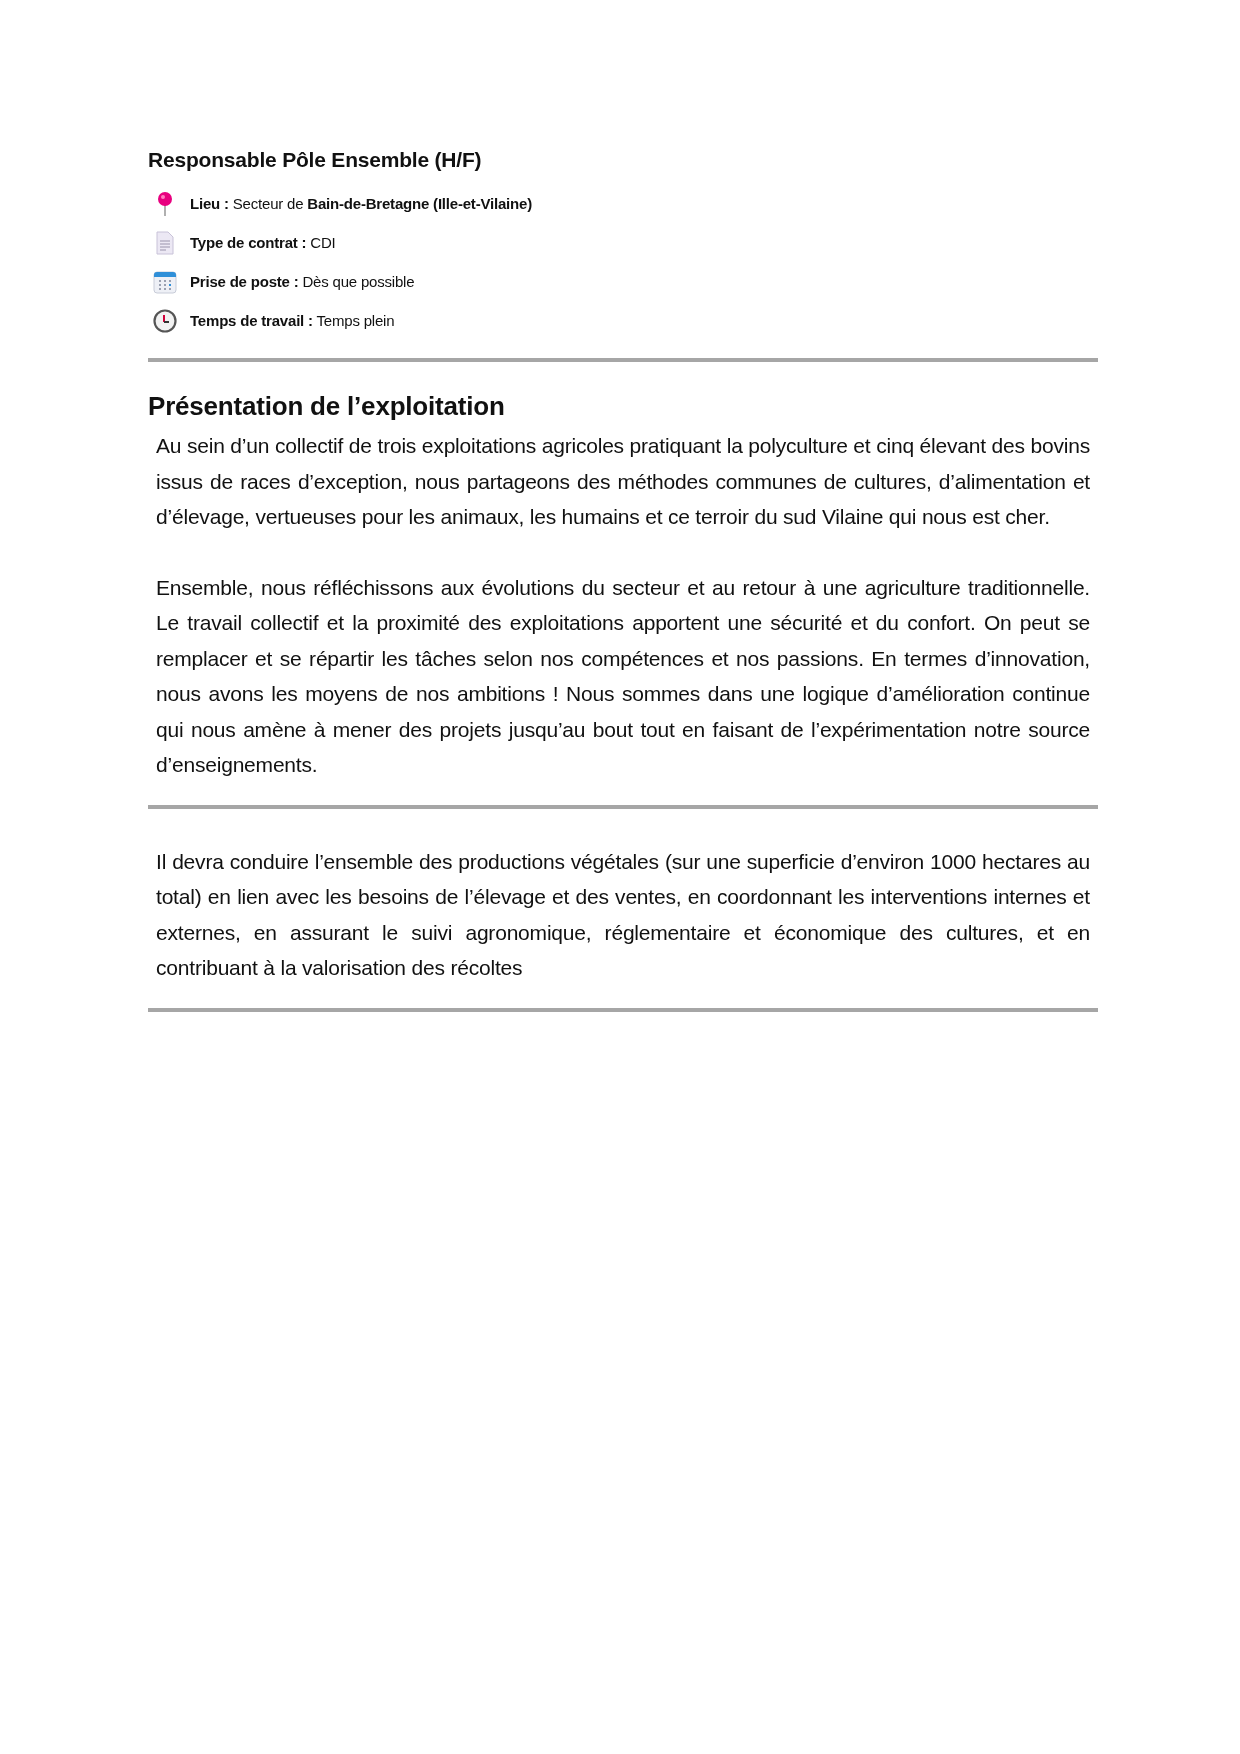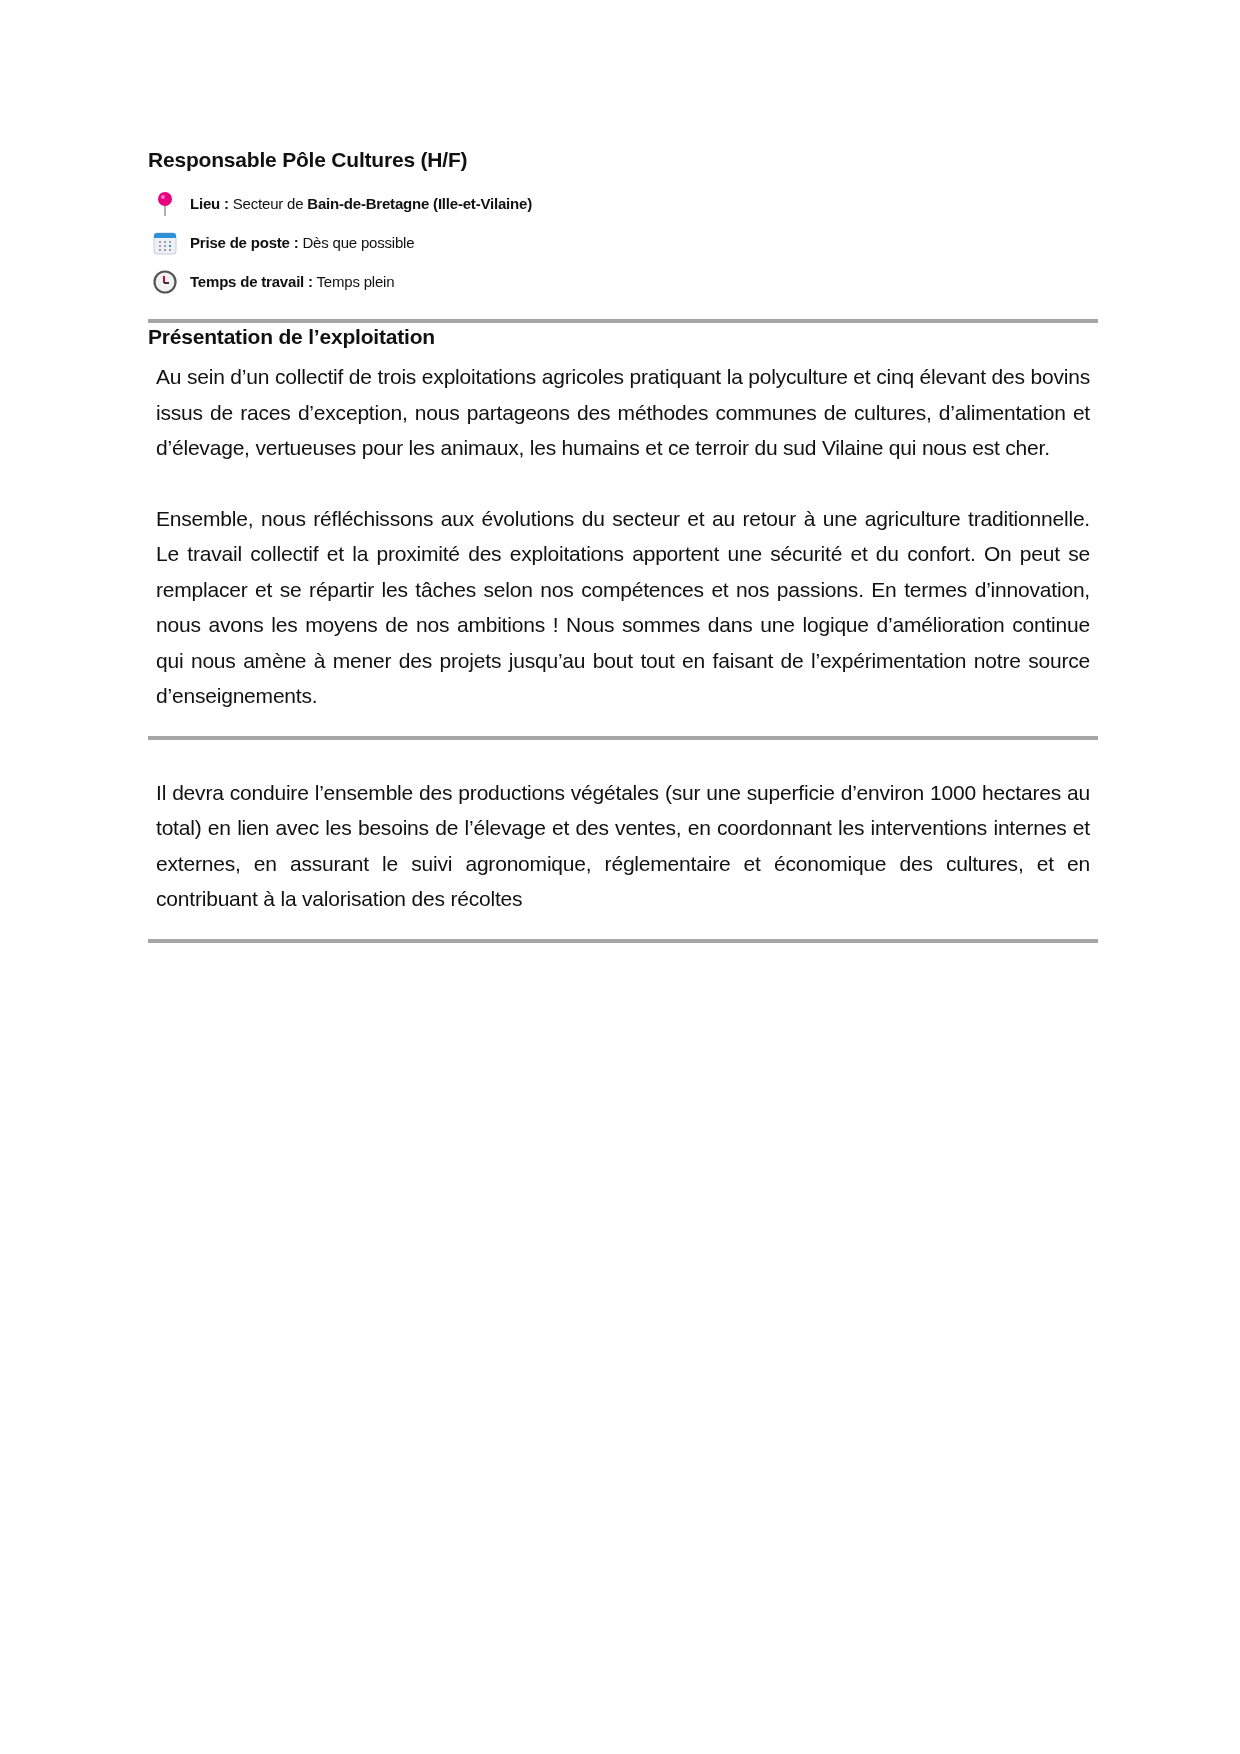--- a/index.html
+++ b/index.html
@@ -7,44 +7,58 @@
       width: 1240px; height: 1754px; position: relative; overflow: hidden;
       font-family: "Liberation Sans", sans-serif; color: #111111;
     }
     .page { position: absolute; left: 148px; top: 146px; width: 950px; }
     .title { font-weight: bold; font-size: 21px; line-height: 28px; margin: 0 0 10px 0; letter-spacing: -0.2px; }
     .info-row { display: flex; align-items: center; font-size: 15px; height: 39px; letter-spacing: -0.2px; }
     .info-row .icon { width: 26px; height: 26px; margin: 0 12px 0 4px; display: inline-flex; align-items: center; justify-content: center; }
     .info-row b { font-weight: bold; }
     hr.sep { border: none; height: 4px; background: #a6a6a6; margin: 0; width: 950px; }
     .sep1 { margin-top: 18px !important; }
-    .section-title { font-weight: bold; font-size: 21px; line-height: 28px; letter-spacing: -0.2px; }
+    .section-title { font-weight: bold; font-size: 26px; line-height: 28px; margin-top: 30px; letter-spacing: -0.2px; }
     p.body { font-size: 21px; line-height: 35.5px; text-align: justify; margin: 8px; letter-spacing: -0.2px; }
     p.gap { margin-top: 35px; }
     .after-para { margin-top: 22px !important; }
   </style>
 </head>
 <body>
 
 <div class="page">
-  <div class="title">Responsable Pôle Cultures (H/F)</div>
+  <div class="title">Responsable Pôle Ensemble (H/F)</div>
 
   <div class="info-row">
     <span class="icon">
       <svg width="20" height="26" viewBox="0 0 20 26">
           <line x1="10" y1="10" x2="10" y2="25" stroke="#b0b0b0" stroke-width="2"></line>
           <circle cx="10" cy="8" r="7" fill="#e8007f"></circle>
           <circle cx="8" cy="6" r="2" fill="#ff7fc0"></circle>
         </svg>
     </span>
     <span>
       <b>Lieu :</b><span> Secteur de </span><b>Bain-de-Bretagne (Ille-et-Vilaine)</b>
     </span>
   </div>
 
+  <div class="info-row">
+    <span class="icon">
+      <svg width="20" height="24" viewBox="0 0 20 24">
+          <path d="M2 1 H13 L18 6 V23 H2 Z" fill="#ece8f4" stroke="#c8c2d8" stroke-width="1"></path>
+          <line x1="5" y1="10" x2="15" y2="10" stroke="#a8a2b8" stroke-width="1.2"></line>
+          <line x1="5" y1="13" x2="15" y2="13" stroke="#a8a2b8" stroke-width="1.2"></line>
+          <line x1="5" y1="16" x2="15" y2="16" stroke="#a8a2b8" stroke-width="1.2"></line>
+          <line x1="5" y1="19" x2="11" y2="19" stroke="#a8a2b8" stroke-width="1.2"></line>
+        </svg>
+    </span>
+    <span>
+      <b>Type de contrat :</b><span> CDI</span>
+    </span>
+  </div>
 
   <div class="info-row">
     <span class="icon">
       <svg width="24" height="24" viewBox="0 0 24 24">
           <rect x="1" y="2" width="22" height="21" rx="3" fill="#eef0f6" stroke="#c8ccd8"></rect>
           <path d="M1 5 a3 3 0 0 1 3 -3 h16 a3 3 0 0 1 3 3 v2 H1 Z" fill="#2f8fd8"></path>
           <g fill="#9aa0b0">
             <rect x="6" y="10" width="2" height="2"></rect>
             <rect x="11" y="10" width="2" height="2"></rect>
             <rect x="16" y="10" width="2" height="2"></rect>

